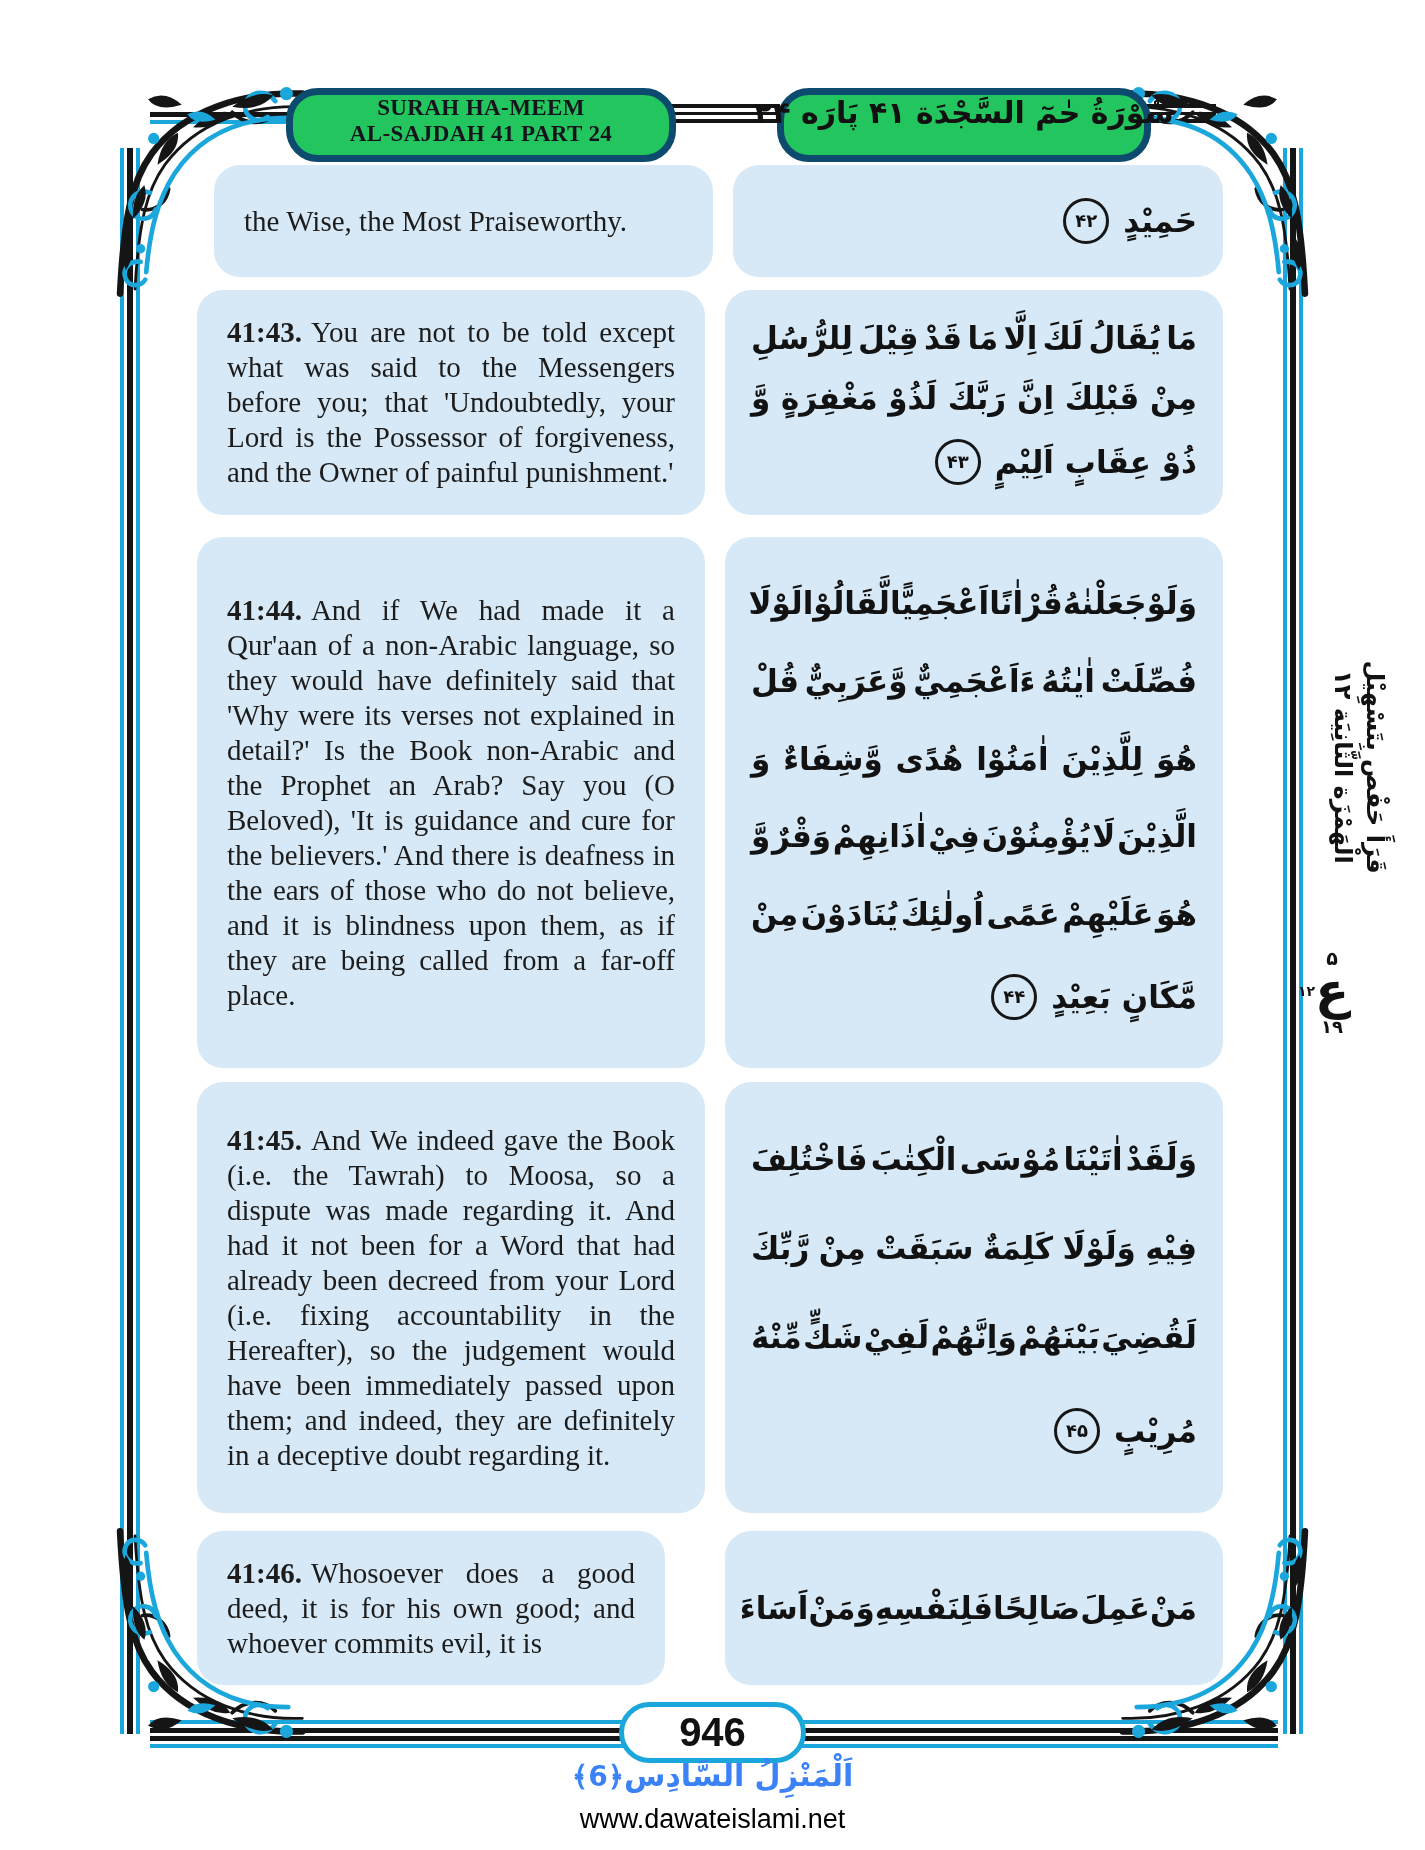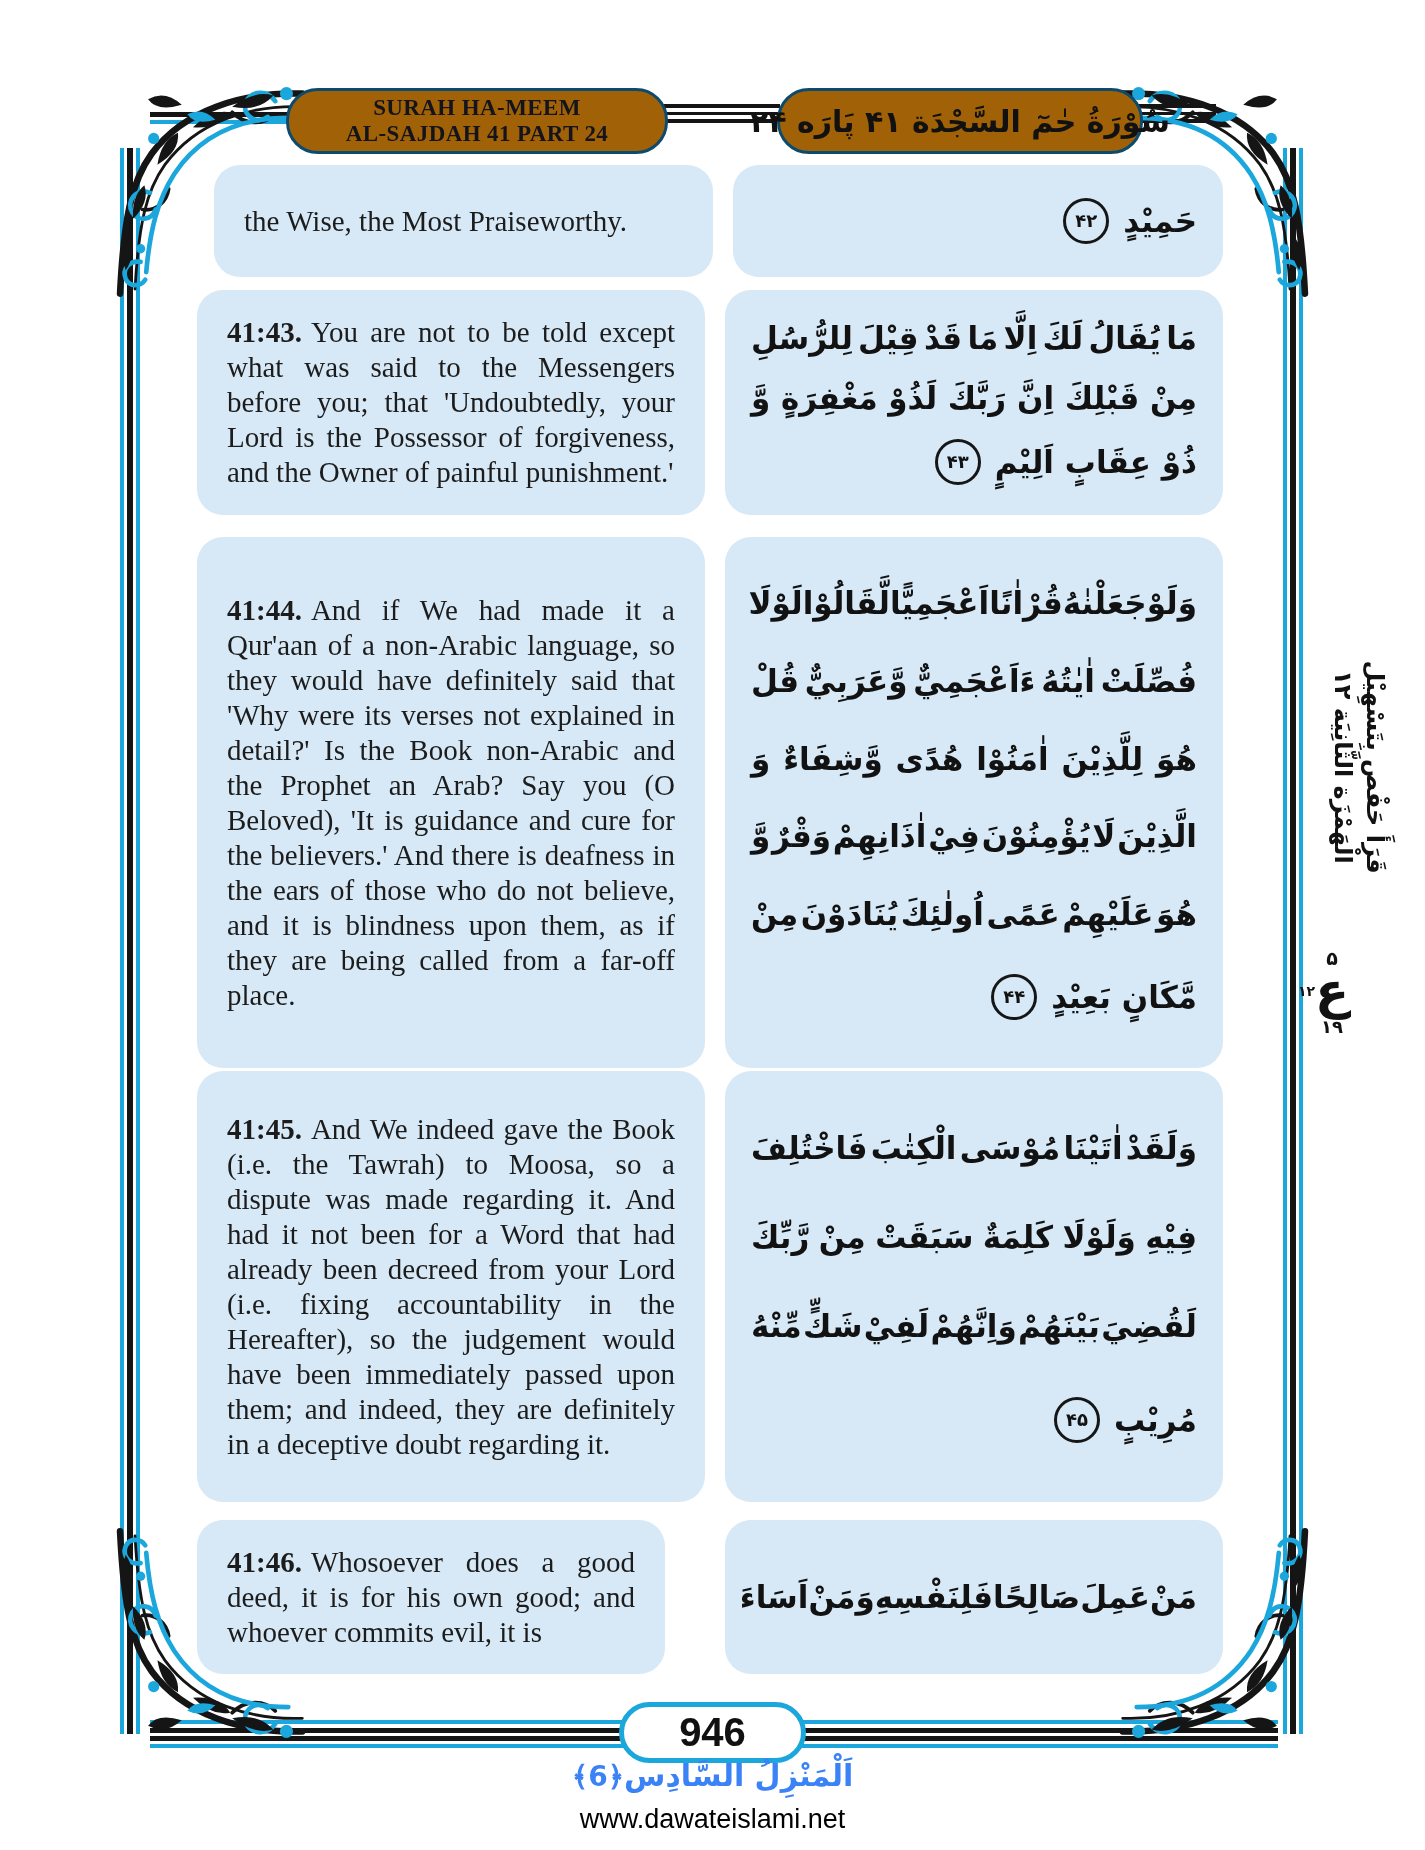--- a/index.html
+++ b/index.html
@@ -13,22 +13,22 @@
   .hl{height:4px;}
   .hl.black{height:5px;}
 
   
   .corner{position:absolute;width:215px;height:235px;z-index:4;}
   .corner.tr{transform:scaleX(-1);}
   .corner.bl{transform:scaleY(-1);}
   .corner.br{transform:scale(-1,-1);}
 
   
-  .capsule{position:absolute;background:#a16207;border:3px solid #0c4a6e;border-radius:32px;
-           display:flex;flex-direction:column;align-items:center;justify-content:center;z-index:6;}
+  .capsule{position:absolute;background:#22c55e;border:7px solid #0c4a6e;border-radius:32px;
+           display:flex;flex-direction:column;align-items:center;z-index:6;}
   .cap-title{font-weight:bold;font-size:23px;line-height:26px;letter-spacing:.4px;color:#14141c;text-align:center;}
   .cap-ar{font-family:"DejaVu Sans",sans-serif;font-weight:bold;font-size:30px;color:#111;direction:rtl;white-space:nowrap;}
   .midlines{position:absolute;z-index:3;}
   .midlines .bar{height:3.5px;background:#141414;margin-bottom:4px;}
 
   
   .content{position:absolute;left:197px;top:165px;width:1026px;z-index:2;}
   .row{display:flex;}
   .panel{border-radius:26px;background:#D7E9F6;}
   .en-panel{width:508px;margin-right:20px;display:flex;align-items:center;padding:0;box-sizing:border-box;}
@@ -40,21 +40,21 @@
   .ar-panel{width:498px;box-sizing:border-box;display:flex;flex-direction:column;justify-content:space-evenly;
             padding:6px 26px;direction:rtl;}
   .ar-line{font-family:"DejaVu Sans",sans-serif;font-weight:bold;font-size:31px;color:#121212;
            white-space:nowrap;direction:rtl;text-align:right;}
   .ar-just{display:flex;justify-content:space-between;align-items:baseline;}
   .endline{display:flex;justify-content:flex-start;align-items:center;gap:14px;}
   .row1 .ar-panel{justify-content:center;}
 
   .row1{height:112px;margin-bottom:13px;padding-left:17px;}
   .row2{height:225px;margin-bottom:22px;}
-  .row3{height:531px;margin-bottom:3px;}
+  .row3{height:531px;margin-bottom:14px;}
   .row4{height:431px;margin-bottom:18px;}
   .row5{height:154px;gap:40px;}
 
   .vcircle{flex:0 0 auto;width:40px;height:40px;border:3px solid #161616;border-radius:50%;
            display:inline-flex;align-items:center;justify-content:center;
            font-size:18px;line-height:1;font-family:"DejaVu Sans",sans-serif;font-weight:bold;}
 
   
   .qirat-wrap{position:absolute;left:1303px;top:628px;width:88px;height:278px;z-index:3;}
   .qirat{position:absolute;left:50%;top:50%;width:278px;height:88px;

